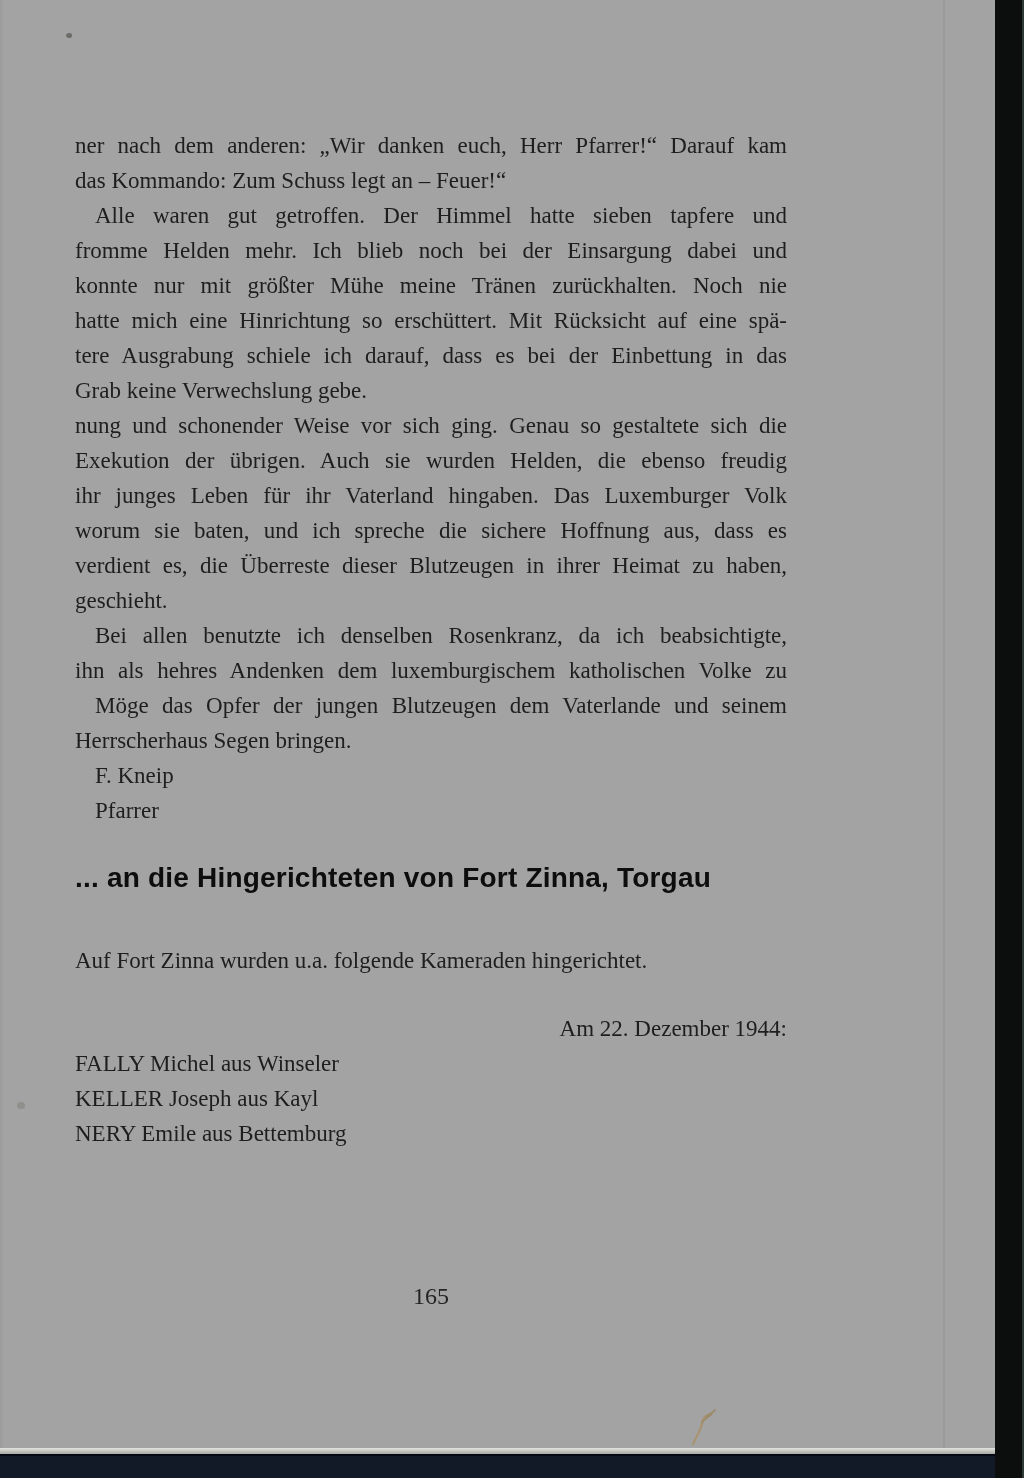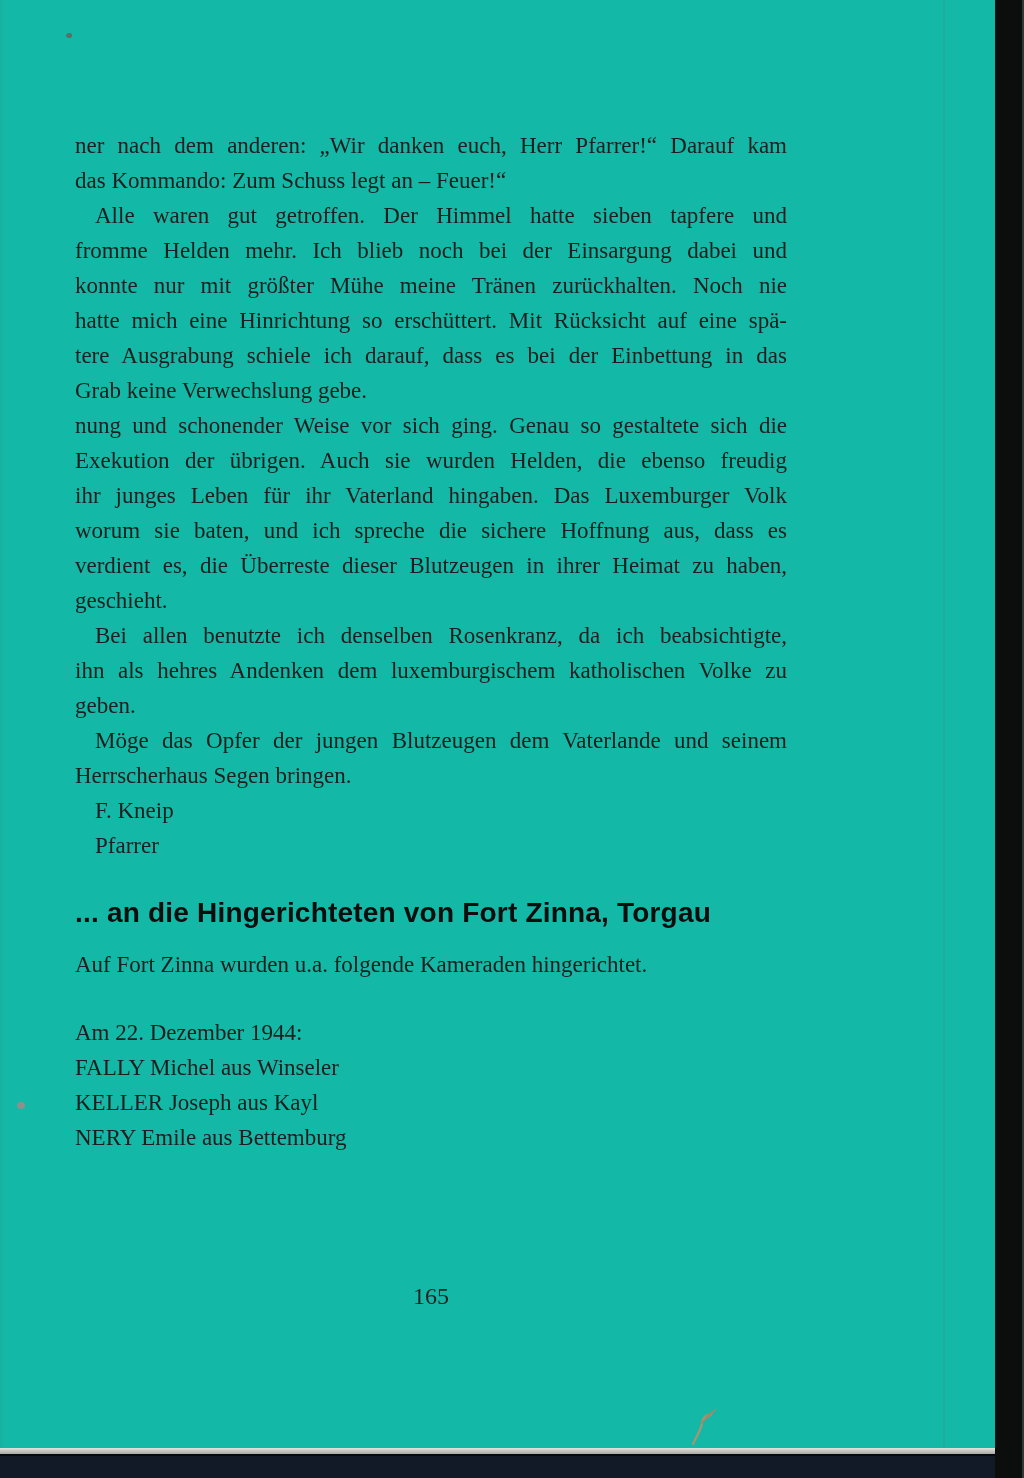--- a/index.html
+++ b/index.html
@@ -3,21 +3,21 @@
 <meta charset="utf-8">
 <style>
   html, body { margin: 0; padding: 0; }
   body {
     width: 1024px; height: 1478px; position: relative;
     background: #efefec;
     font-family: "Liberation Serif", serif;
   }
   .page {
     position: absolute; left: 0; top: 0; width: 1024px; height: 1478px;
-    background: #14b8a6; overflow: hidden;
+    background: #a3a3a3; overflow: hidden;
   }
   
   .left-edge-shade {
     position: absolute; left: 0; top: 0; bottom: 0; width: 4px;
     background: linear-gradient(to right, rgba(80,80,78,0.10), rgba(80,80,78,0));
   }
   .page-edge-line {
     position: absolute; top: 0; bottom: 0; left: 943px; width: 2px;
     background: rgba(110,110,105,0.16);
   }
@@ -54,22 +54,22 @@
     color: #1e1e1e; font-size: 23px; line-height: 35px;
   }
   .ln { height: 35px; overflow: hidden; white-space: nowrap; }
   .jl { white-space: normal; text-align: justify; text-align-last: justify; }
   .ind { text-indent: 20px; }
   .heading {
     font-family: "Liberation Sans", sans-serif; font-weight: bold;
     font-size: 28px; letter-spacing: 0.2px; color: #0d0d0d;
     margin-top: 32px; height: 35px; white-space: nowrap; overflow: hidden;
   }
-  .intro-line  { margin-top: 17px; }
-  .date-line   { margin-top: 33px; }
+  .intro-line  { margin-top: 48px; }
+  .date-line   { margin-top: 33px; text-align: right; }
   .page-number {
     position: absolute; left: 75px; top: 1283px; width: 712px;
     text-align: center; font-size: 24px; color: #242424;
     font-variant-numeric: oldstyle-nums;
   }
 </style>
 </head>
 <body>
 
 <div class="page">
@@ -91,21 +91,20 @@
 
     <div class="ln jl">nung und schonender Weise vor sich ging. Genau so gestaltete sich die</div>
     <div class="ln jl">Exekution der übrigen. Auch sie wurden Helden, die ebenso freudig</div>
     <div class="ln jl">ihr junges Leben für ihr Vaterland hingaben. Das Luxemburger Volk</div>
     <div class="ln jl">worum sie baten, und ich spreche die sichere Hoffnung aus, dass es</div>
     <div class="ln jl">verdient es, die Überreste dieser Blutzeugen in ihrer Heimat zu haben,</div>
     <div class="ln">geschieht.</div>
 
     <div class="ln jl ind">Bei allen benutzte ich denselben Rosenkranz, da ich beabsichtigte,</div>
     <div class="ln jl">ihn als hehres Andenken dem luxemburgischem katholischen Volke zu</div>
-    <div class="ln">geben.</div>
 
     <div class="ln jl ind">Möge das Opfer der jungen Blutzeugen dem Vaterlande und seinem</div>
     <div class="ln">Herrscherhaus Segen bringen.</div>
 
     <div class="ln ind">F. Kneip</div>
     <div class="ln ind">Pfarrer</div>
 
     <div class="heading">... an die Hingerichteten von Fort Zinna, Torgau</div>
 
     <div class="ln intro-line">Auf Fort Zinna wurden u.a. folgende Kameraden hingerichtet.</div>

